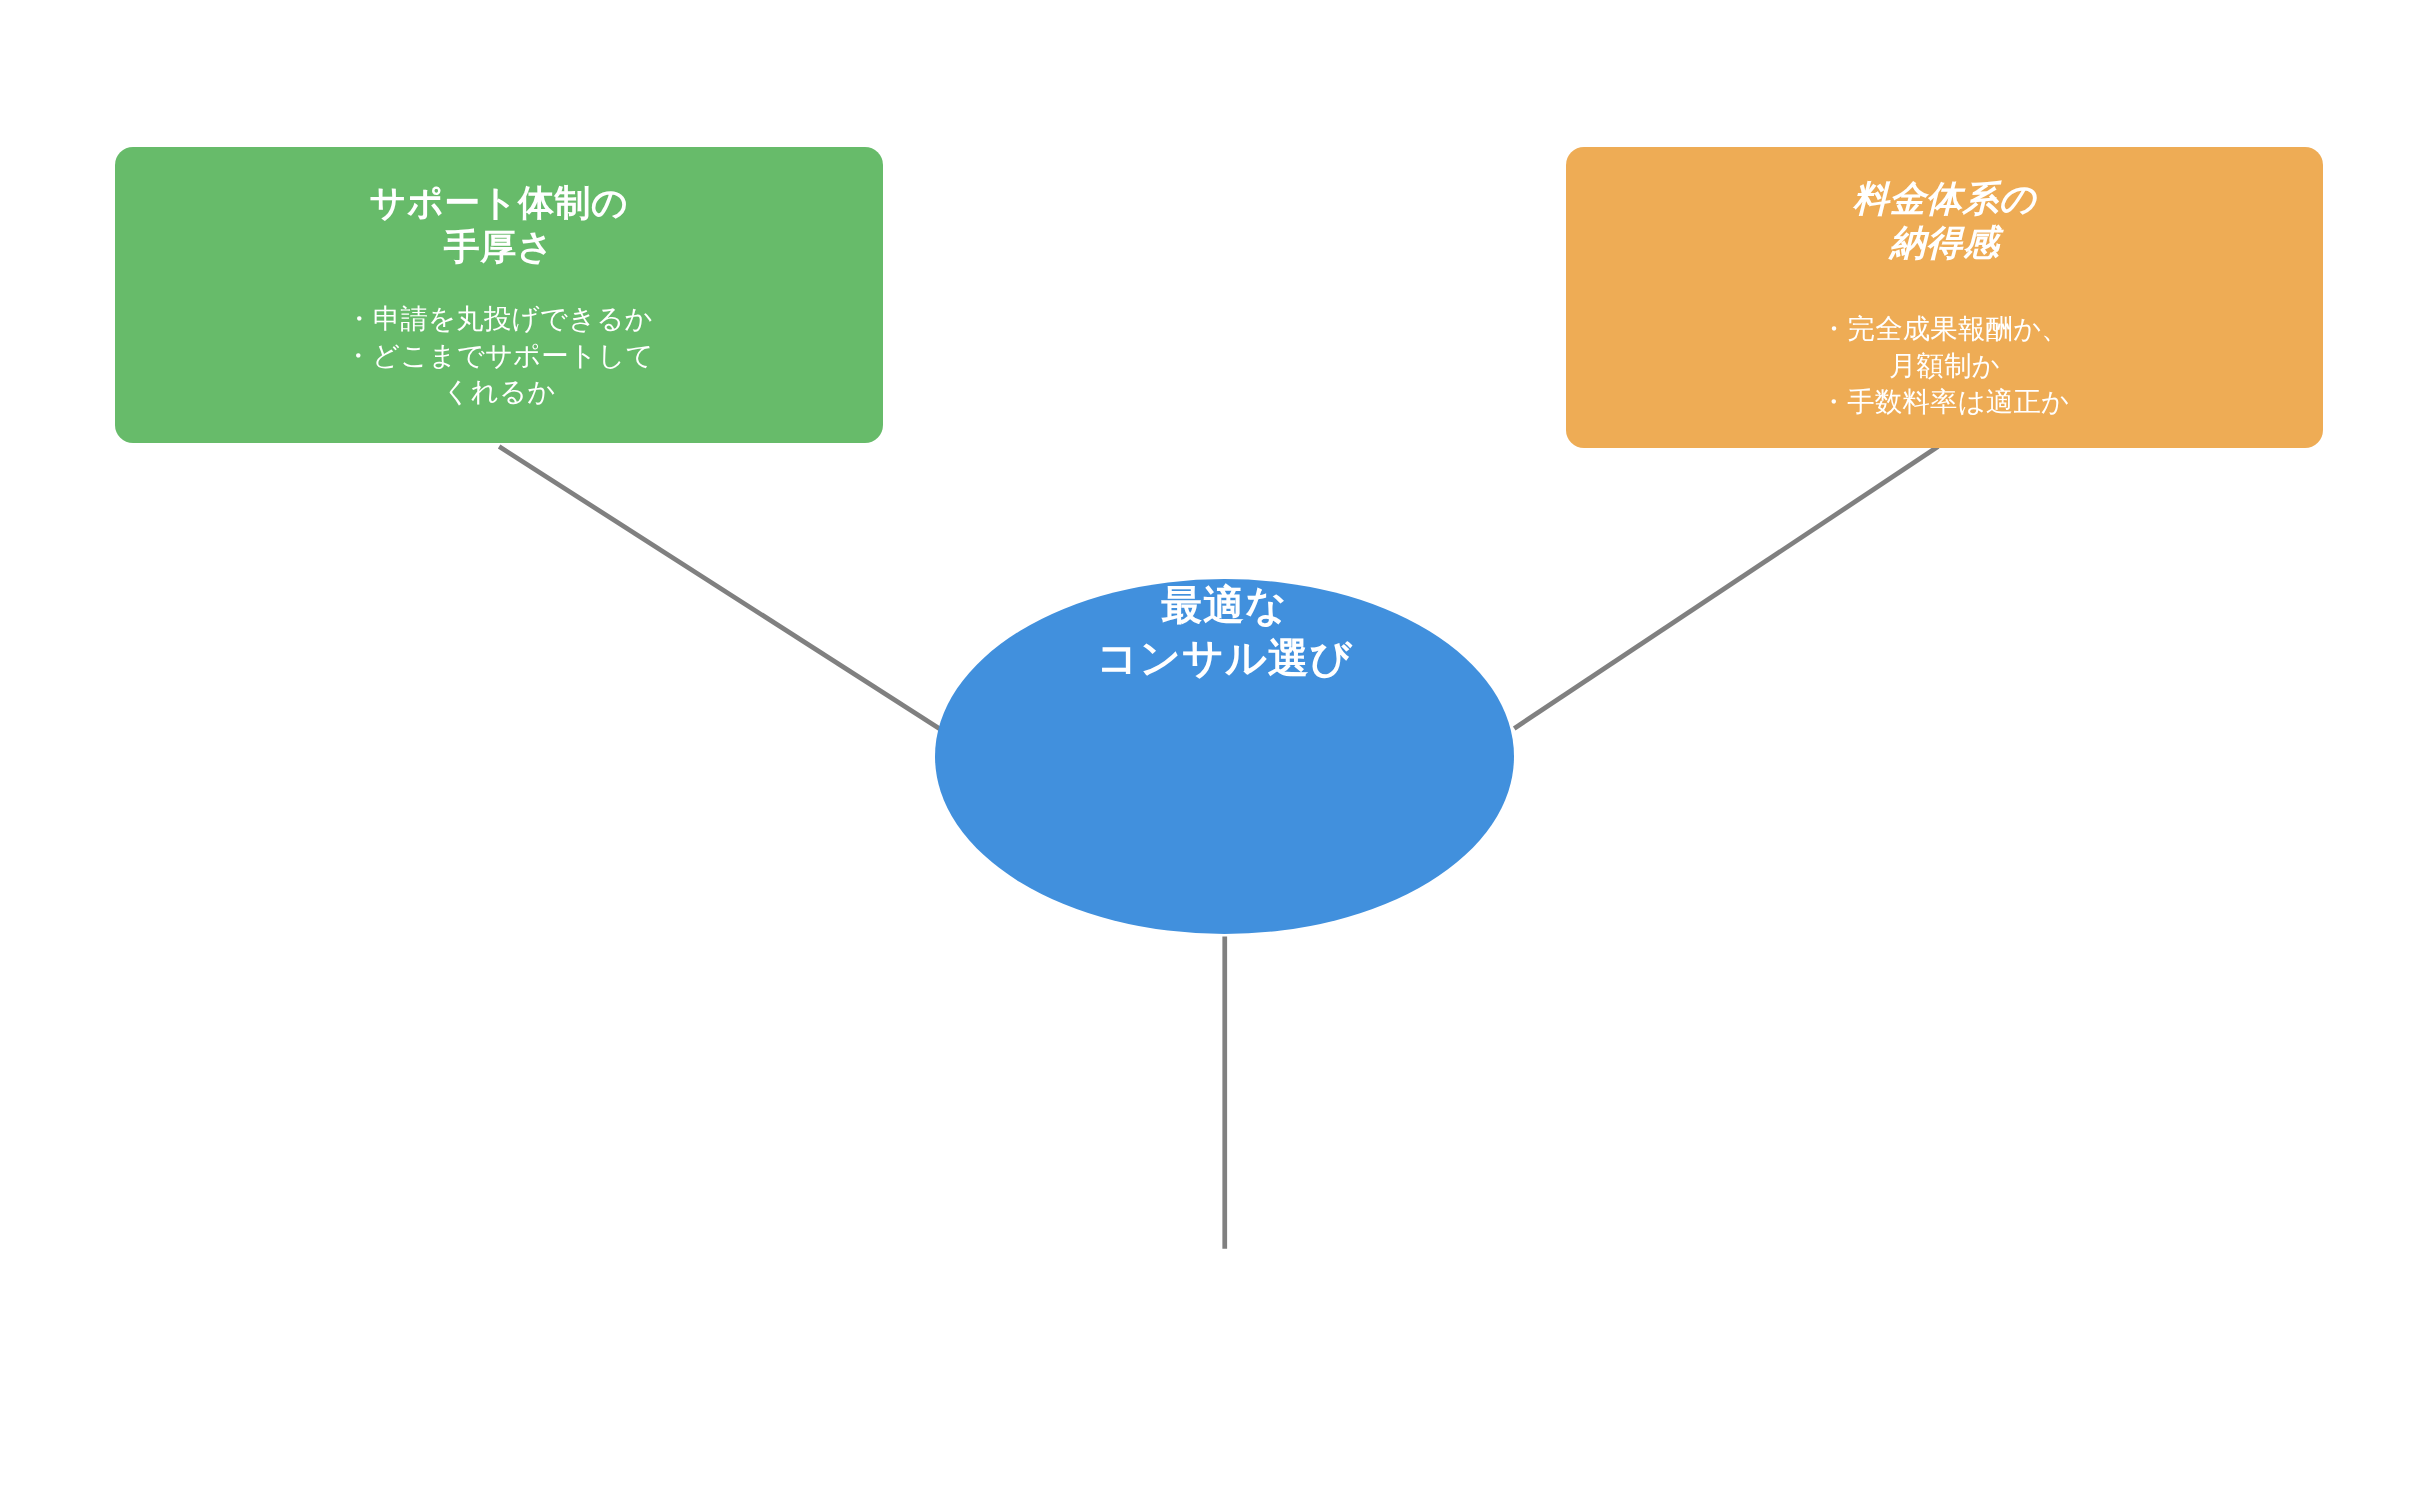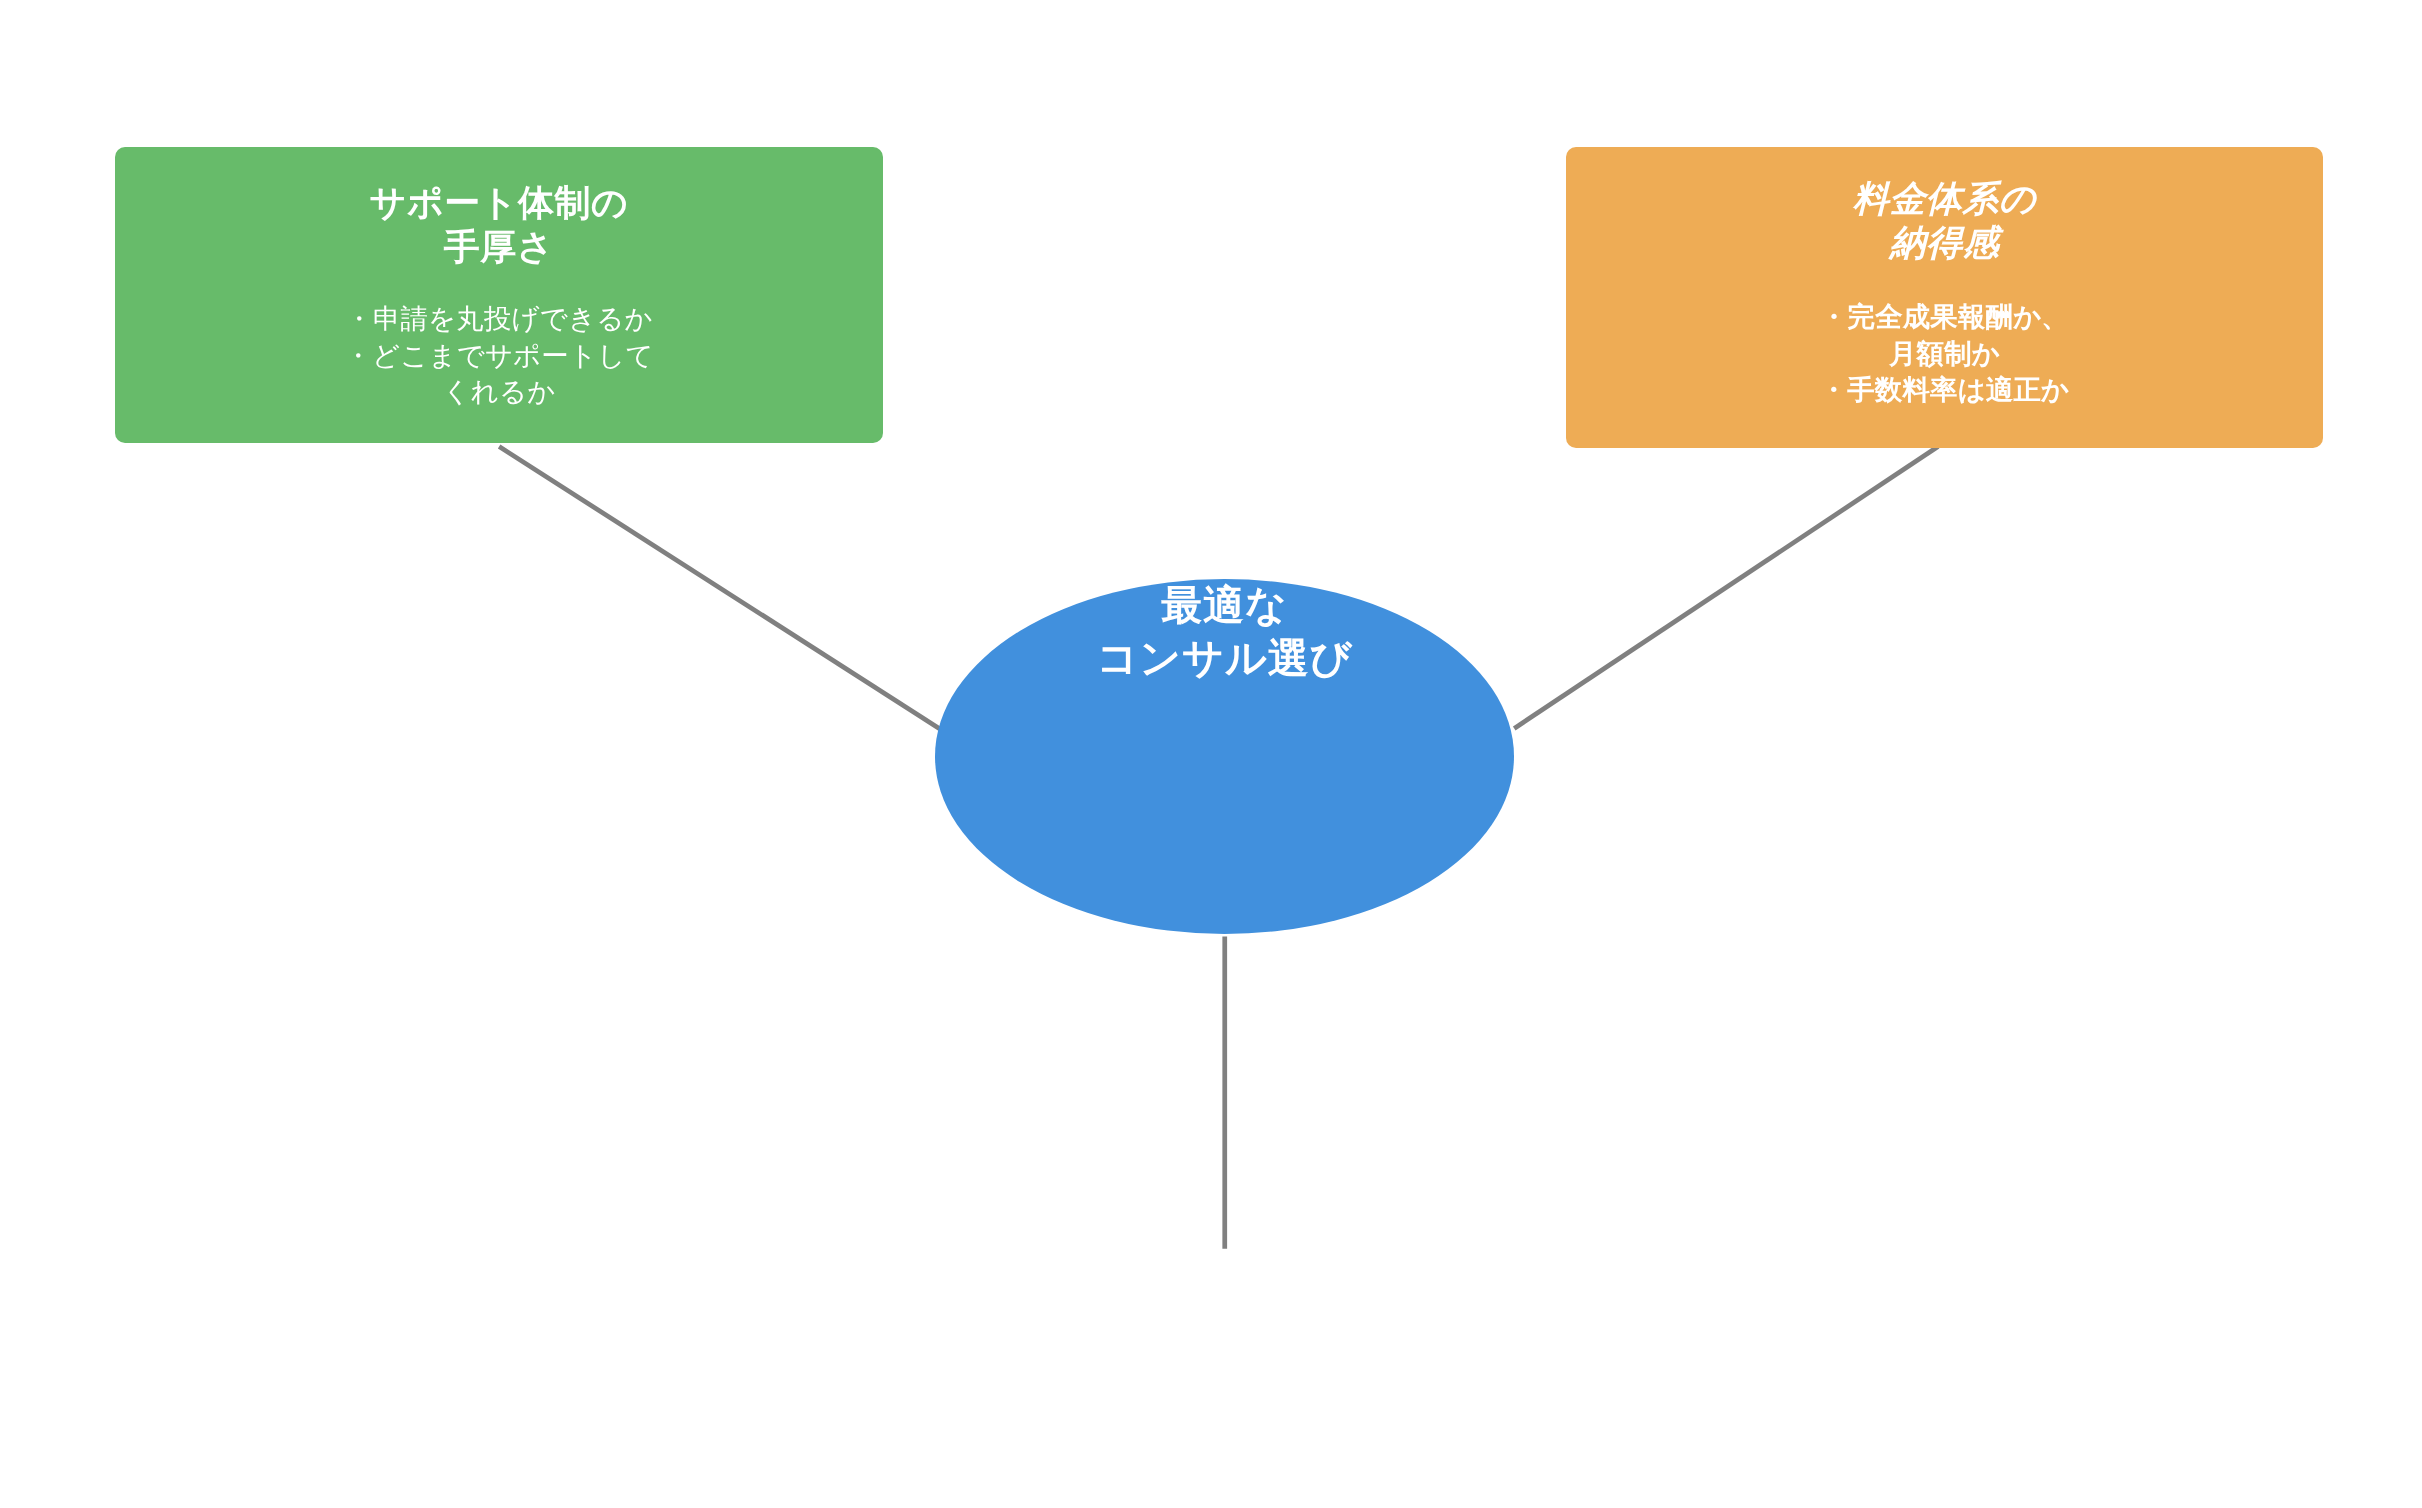--- a/index.html
+++ b/index.html
@@ -32,21 +32,21 @@
   
   .node {
     position: absolute;
     box-sizing: border-box;
     z-index: 2;
     display: flex;
     flex-direction: column;
     align-items: center;
     color: #ffffff;
     text-align: center;
-    border-radius: 10px;
+    border-radius: 18px;
   }
   .node-title {
     font-weight: bold;
     line-height: 1.22;
     white-space: pre-line;
     letter-spacing: 0.5px;
   }
   .node-bullets {
     line-height: 1.34;
     white-space: pre-line;
@@ -68,21 +68,21 @@
   
   #node-fee {
     left: 1566px;
     top: 147px;
     width: 757px;
     height: 301px;
     background: #eeac55;
     padding-top: 30px;
   }
   #node-fee .node-title { font-size: 36px; font-style: italic; }
-  #node-fee .node-bullets { font-size: 27.4px; margin-top: 34px; font-weight: bold; }
+  #node-fee .node-bullets { font-size: 27.4px; margin-top: 46px; }
 
   
   #node-record {
     left: 838px;
     top: 1121px;
     width: 773px;
     height: 303px;
     background: #d95f5c;
     padding-top: 47px;
   }

